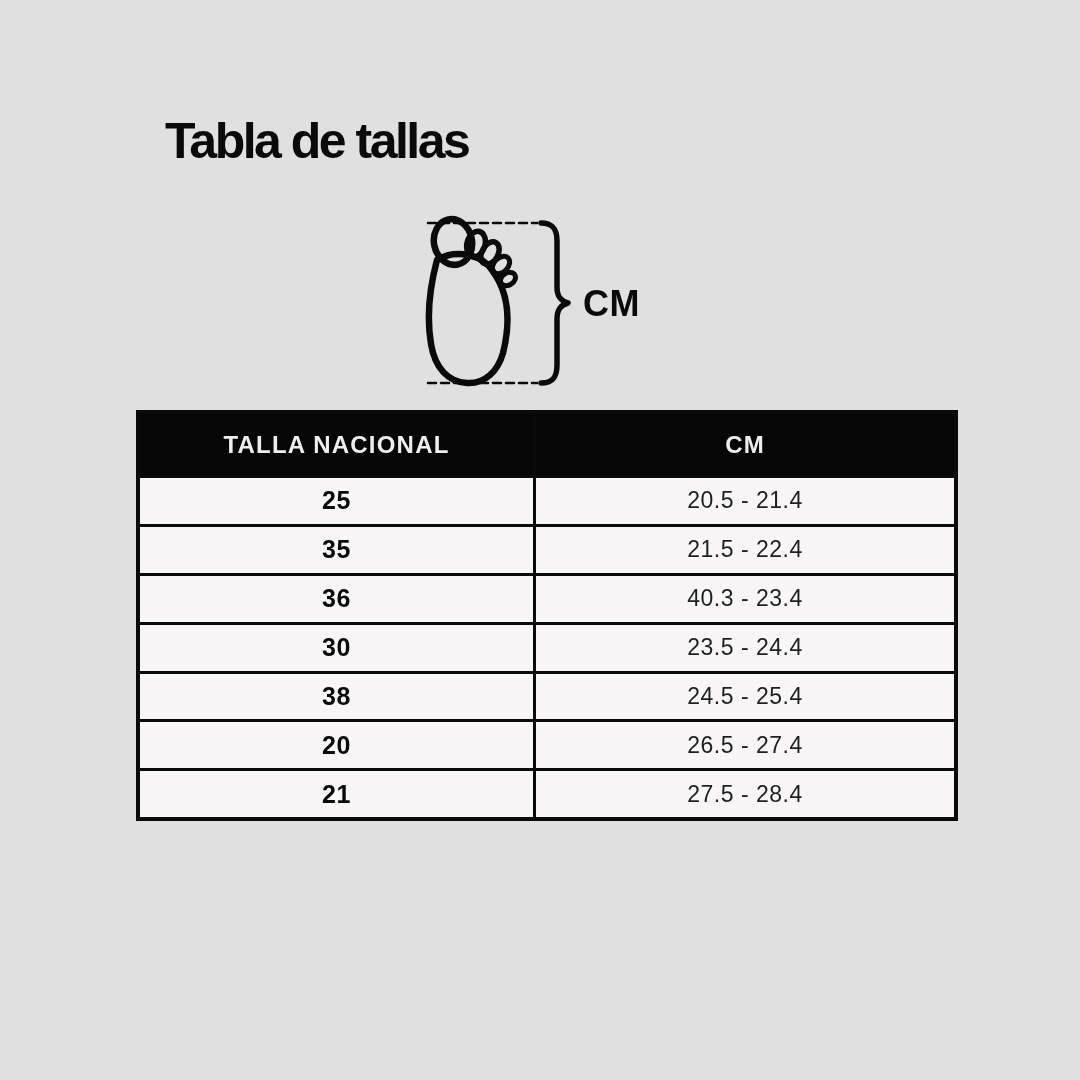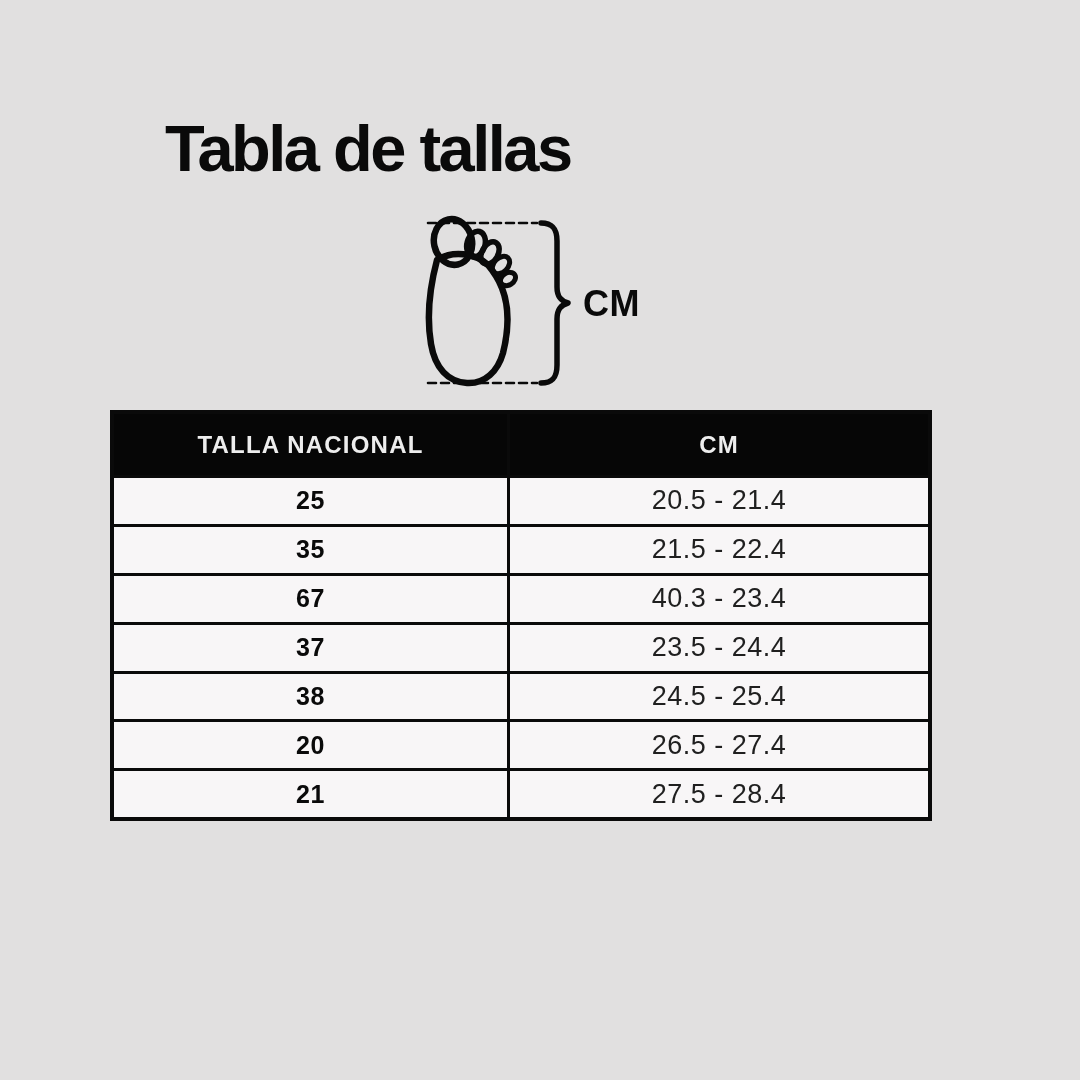--- a/index.html
+++ b/index.html
@@ -17,21 +17,21 @@
   .canvas {
     position: relative;
     width: 1080px;
     height: 1080px;
   }
   .page-title {
     position: absolute;
     left: 165px;
     top: 116px;
     margin: 0;
-    font-size: 65px;
+    font-size: 50px;
     line-height: 1.0;
     font-weight: bold;
     letter-spacing: -2.5px;
     color: var(--ink, #0a0a0a);
     white-space: nowrap;
   }
   .foot-diagram {
     position: absolute;
     left: 415px;
     top: 208px;
@@ -43,21 +43,21 @@
     position: absolute;
     left: 583px;
     top: 283px;
     font-size: 36px;
     font-weight: bold;
     letter-spacing: 0.5px;
     color: var(--ink, #0a0a0a);
   }
   table.size-table {
     position: absolute;
-    left: 110px;
+    left: 136px;
     top: 410px;
     width: 822px;
     border-collapse: collapse;
     table-layout: fixed;
   }
   table.size-table, table.size-table th, table.size-table td {
     border: 3px solid var(--ink, #0a0a0a);
   }
   table.size-table {
     border-width: 4px;
@@ -80,21 +80,21 @@
     vertical-align: middle;
     padding: 0;
   }
   td.size-cell {
     font-size: 25px;
     font-weight: bold;
     color: var(--ink, #0a0a0a);
     letter-spacing: 0.5px;
   }
   td.cm-cell {
-    font-size: 27px;
+    font-size: 23px;
     font-weight: normal;
     color: var(--value_ink, #1f1f1f);
     letter-spacing: 0.5px;
   }
 </style>
 </head>
 <body>
 
 <div class="canvas">
 
@@ -142,25 +142,25 @@
     <tbody>
       <tr>
         <td class="size-cell">25</td>
         <td class="cm-cell">20.5 - 21.4</td>
       </tr>
       <tr>
         <td class="size-cell">35</td>
         <td class="cm-cell">21.5 - 22.4</td>
       </tr>
       <tr>
-        <td class="size-cell">67</td>
+        <td class="size-cell">36</td>
         <td class="cm-cell">40.3 - 23.4</td>
       </tr>
       <tr>
-        <td class="size-cell">37</td>
+        <td class="size-cell">30</td>
         <td class="cm-cell">23.5 - 24.4</td>
       </tr>
       <tr>
         <td class="size-cell">38</td>
         <td class="cm-cell">24.5 - 25.4</td>
       </tr>
       <tr>
         <td class="size-cell">20</td>
         <td class="cm-cell">26.5 - 27.4</td>
       </tr>

